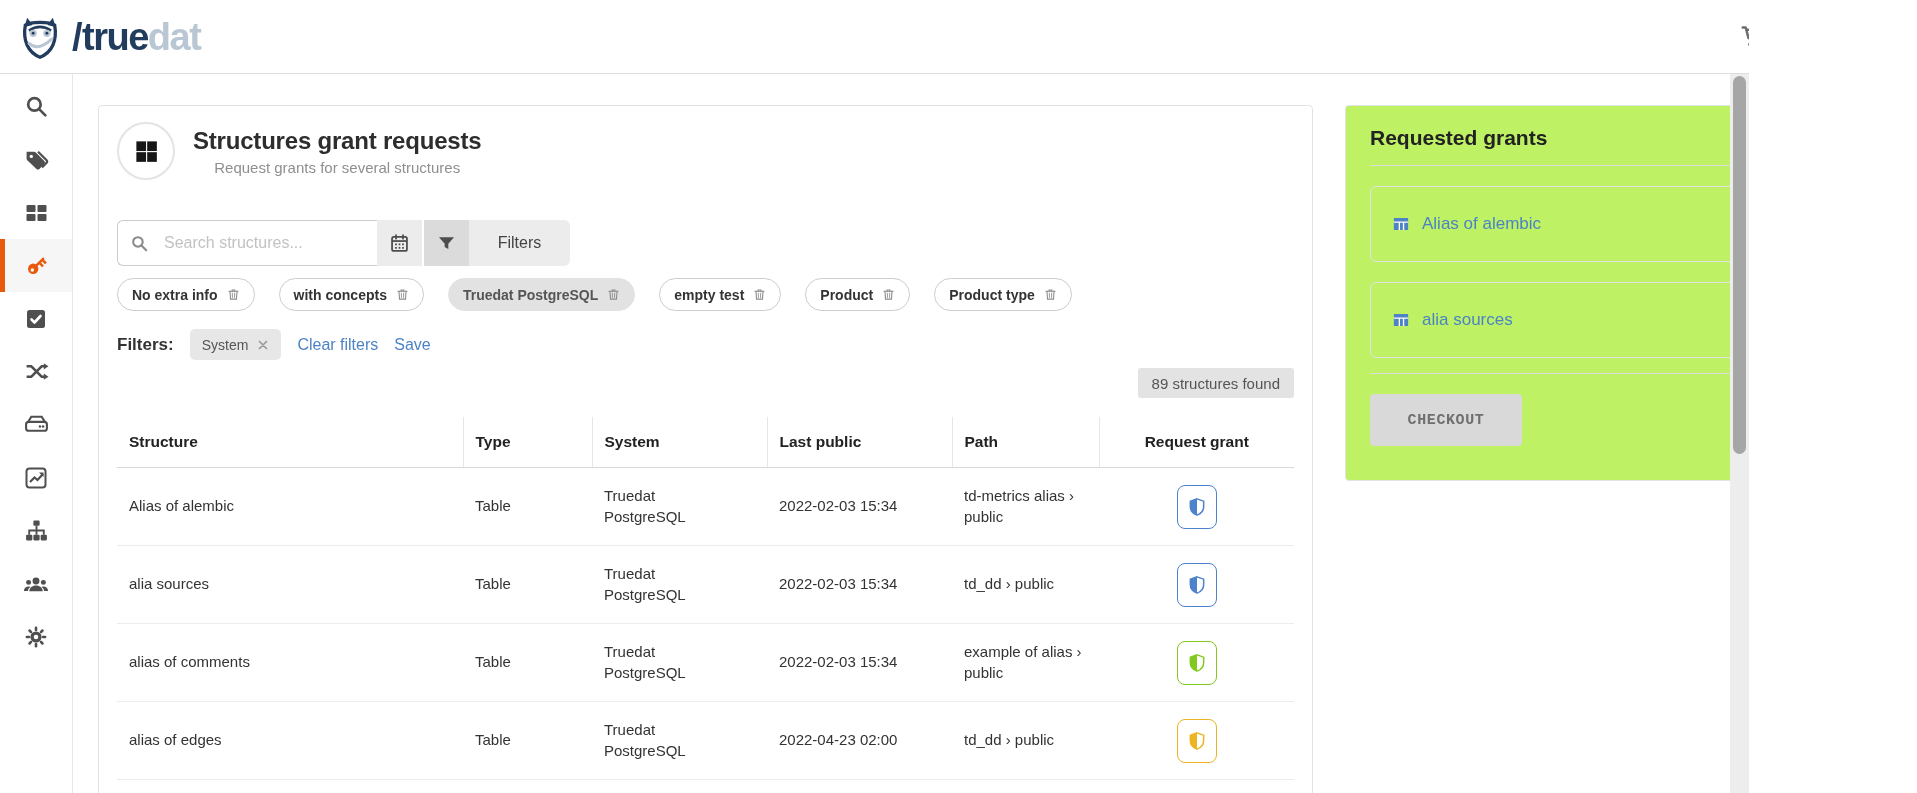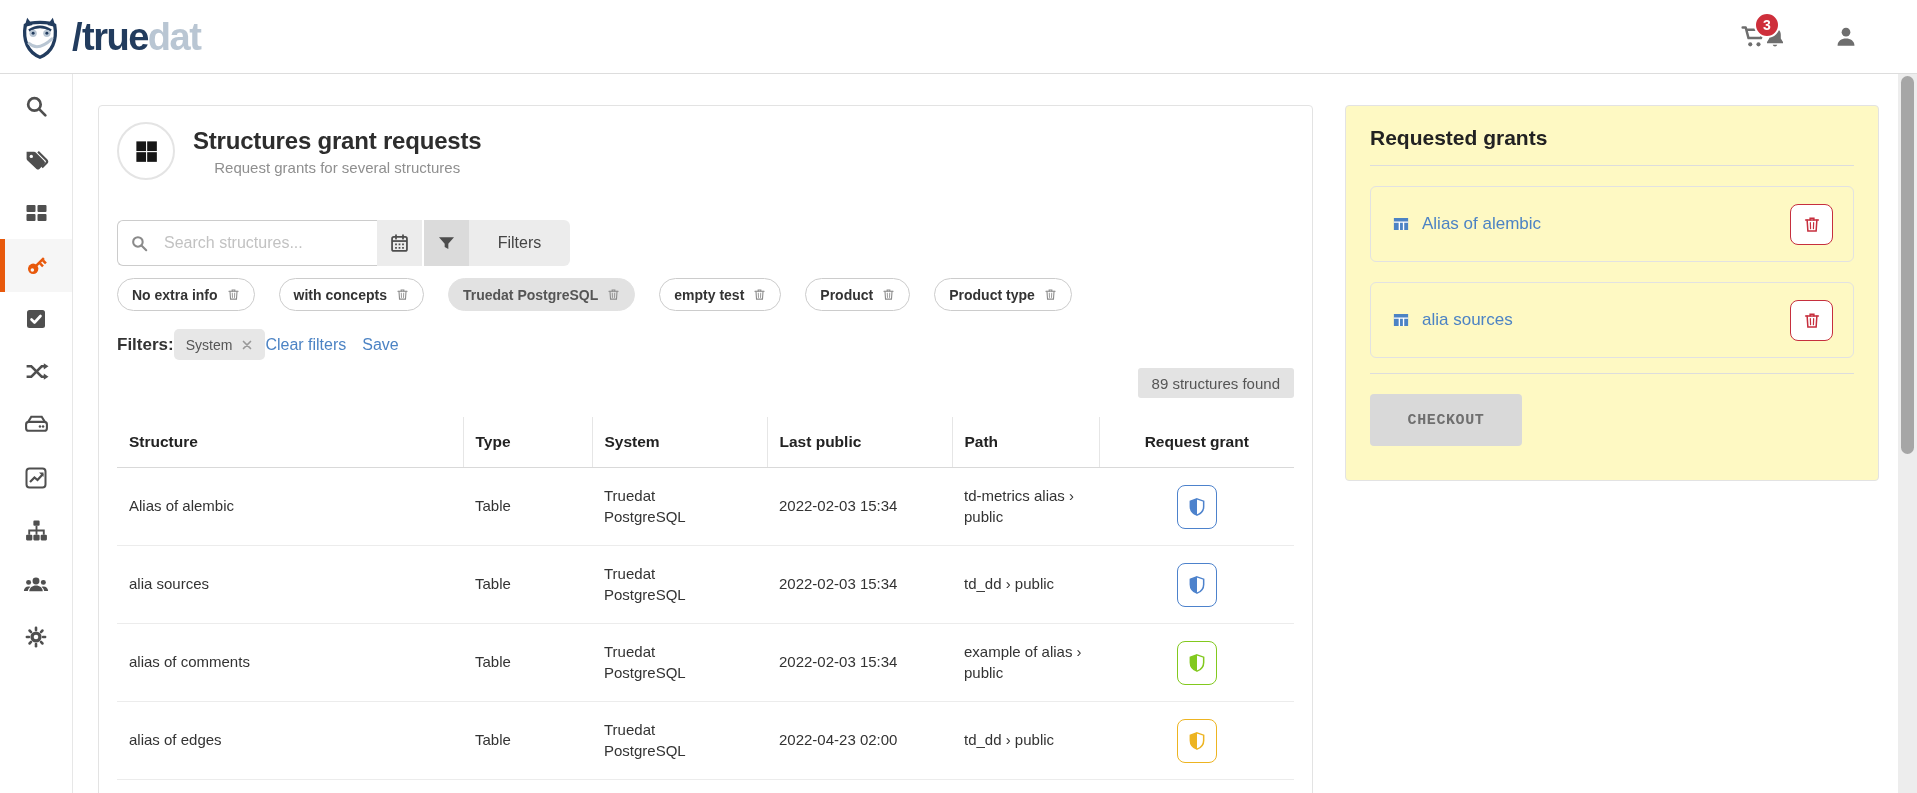--- a/index.html
+++ b/index.html
@@ -1,18 +1,18 @@
 <!DOCTYPE html>
 <html style="--accent-orange: #e8590c; --link-blue: #4c83c4; --shield-blue: #4d82cc; --shield-green: #82c91e; --shield-yellow: #edb421; --danger-red: #c62f3e; --badge-red: #ce2f3b; --logo-navy: #223c5e; --logo-light: #b9c6d3;"><head>
 <meta charset="utf-8">
 <style>
   * { margin:0; padding:0; box-sizing:border-box; }
   html,body { background:#fff; }
   body { font-family:"Liberation Sans","DejaVu Sans",sans-serif; color:#333; }
-  .app { position:relative; width:1917px; height:793px; overflow:hidden; background:#fff; }
+  .app { position:relative; width:1749px; height:793px; overflow:hidden; background:#fff; }
 
   
   .topbar { position:absolute; top:0; left:0; width:1917px; height:74px; background:#fff;
             border-bottom:1px solid #ddd; display:flex; align-items:center; padding:0 30px 0 18px; z-index:5; }
   .logo { display:flex; align-items:center; gap:6px; cursor:pointer; }
   .logo-text { font-size:38px; font-weight:800; letter-spacing:-1.5px; line-height:1; }
   .logo-slash { color:var(--logo-navy,#223c5e); font-weight:800; margin:0 1px 0 4px; }
   .logo-primary { color:var(--logo-navy,#223c5e); }
   .logo-secondary { color:var(--logo-light,#b9c6d3); }
   .topbar-spacer { flex:1; }
@@ -60,21 +60,21 @@
   .sr-filters { width:101px; background:#ececec; border-radius:0 6px 6px 0; font-size:16px; color:#444; }
 
   
   .chips-row { margin-top:12px; display:flex; align-items:center; gap:24px; }
   .chip { height:33px; border:1px solid #ccc; border-radius:17px; background:#fff; padding:0 14px;
           display:flex; align-items:center; gap:9px; font-size:14px; font-weight:700; color:#333; cursor:pointer; white-space:nowrap; }
   .chip.selected { background:#e2e2e2; border-color:#e2e2e2; color:#555; }
   .chip .mini-trash { color:#8a8a8a; display:flex; align-items:center; cursor:pointer; }
 
   
-  .filters-row { margin-top:18px; display:flex; align-items:center; gap:0; }
+  .filters-row { margin-top:18px; display:flex; align-items:center; gap:16px; }
   .filters-label { font-size:17px; font-weight:700; color:#333; }
   .applied-chip { background:#e7e7e7; border-radius:5px; height:31px; padding:0 12px; display:flex;
                   align-items:center; gap:9px; font-size:14px; color:#555; }
   .applied-chip .x { color:#999; display:flex; cursor:pointer; }
   .text-link { font-size:16px; color:var(--link-blue,#4c83c4); cursor:pointer; text-decoration:none; }
   .filters-links { display:flex; gap:16px; }
 
   
   .count-row { display:flex; justify-content:flex-end; margin-top:8px; }
   .count-badge { background:#e3e3e3; border-radius:3px; height:30px; padding:0 14px; display:flex;
@@ -90,21 +90,21 @@
   .td-system span { display:inline-block; max-width:95px; }
   .td-path span { display:inline-block; max-width:125px; }
   .td-action { text-align:center; }
   .shield-btn { width:40px; height:44px; border-radius:8px; background:#fff; display:inline-flex;
                 align-items:center; justify-content:center; cursor:pointer; border:1.5px solid; }
   .shield-blue   { border-color:var(--shield-blue,#4d82cc);  color:var(--shield-blue,#4d82cc); }
   .shield-green  { border-color:var(--shield-green,#82c91e); color:var(--shield-green,#82c91e); }
   .shield-yellow { border-color:var(--shield-yellow,#edb421);color:var(--shield-yellow,#edb421); }
 
   
-  .right-panel { position:absolute; left:1345px; top:105px; width:534px; height:376px; background:#fef9c3;
+  .right-panel { position:absolute; left:1345px; top:105px; width:534px; height:376px; background:#bef264;
                  border:1px solid #e3e3e3; border-radius:4px; padding:20px 24px; }
   .panel-title { font-size:21px; font-weight:700; color:#222; }
   .panel-divider { border:none; border-top:1px solid #ddd; margin-top:15px; }
   .cart-items { margin-top:20px; display:flex; flex-direction:column; gap:20px; }
   .cart-item { height:76px; border:1px solid #e2e2e2; border-radius:6px; display:flex; align-items:center;
                justify-content:space-between; padding:0 20px; }
   .cart-item-left { display:flex; align-items:center; gap:11px; }
   .tbl-icon { color:var(--link-blue,#4c83c4); display:flex; }
   .cart-item-label { font-size:17px; color:var(--link-blue,#4c83c4); cursor:pointer; text-decoration:none; }
   .trash-btn { width:43px; height:41px; border:1px solid var(--danger-red,#c62f3e); border-radius:8px;

